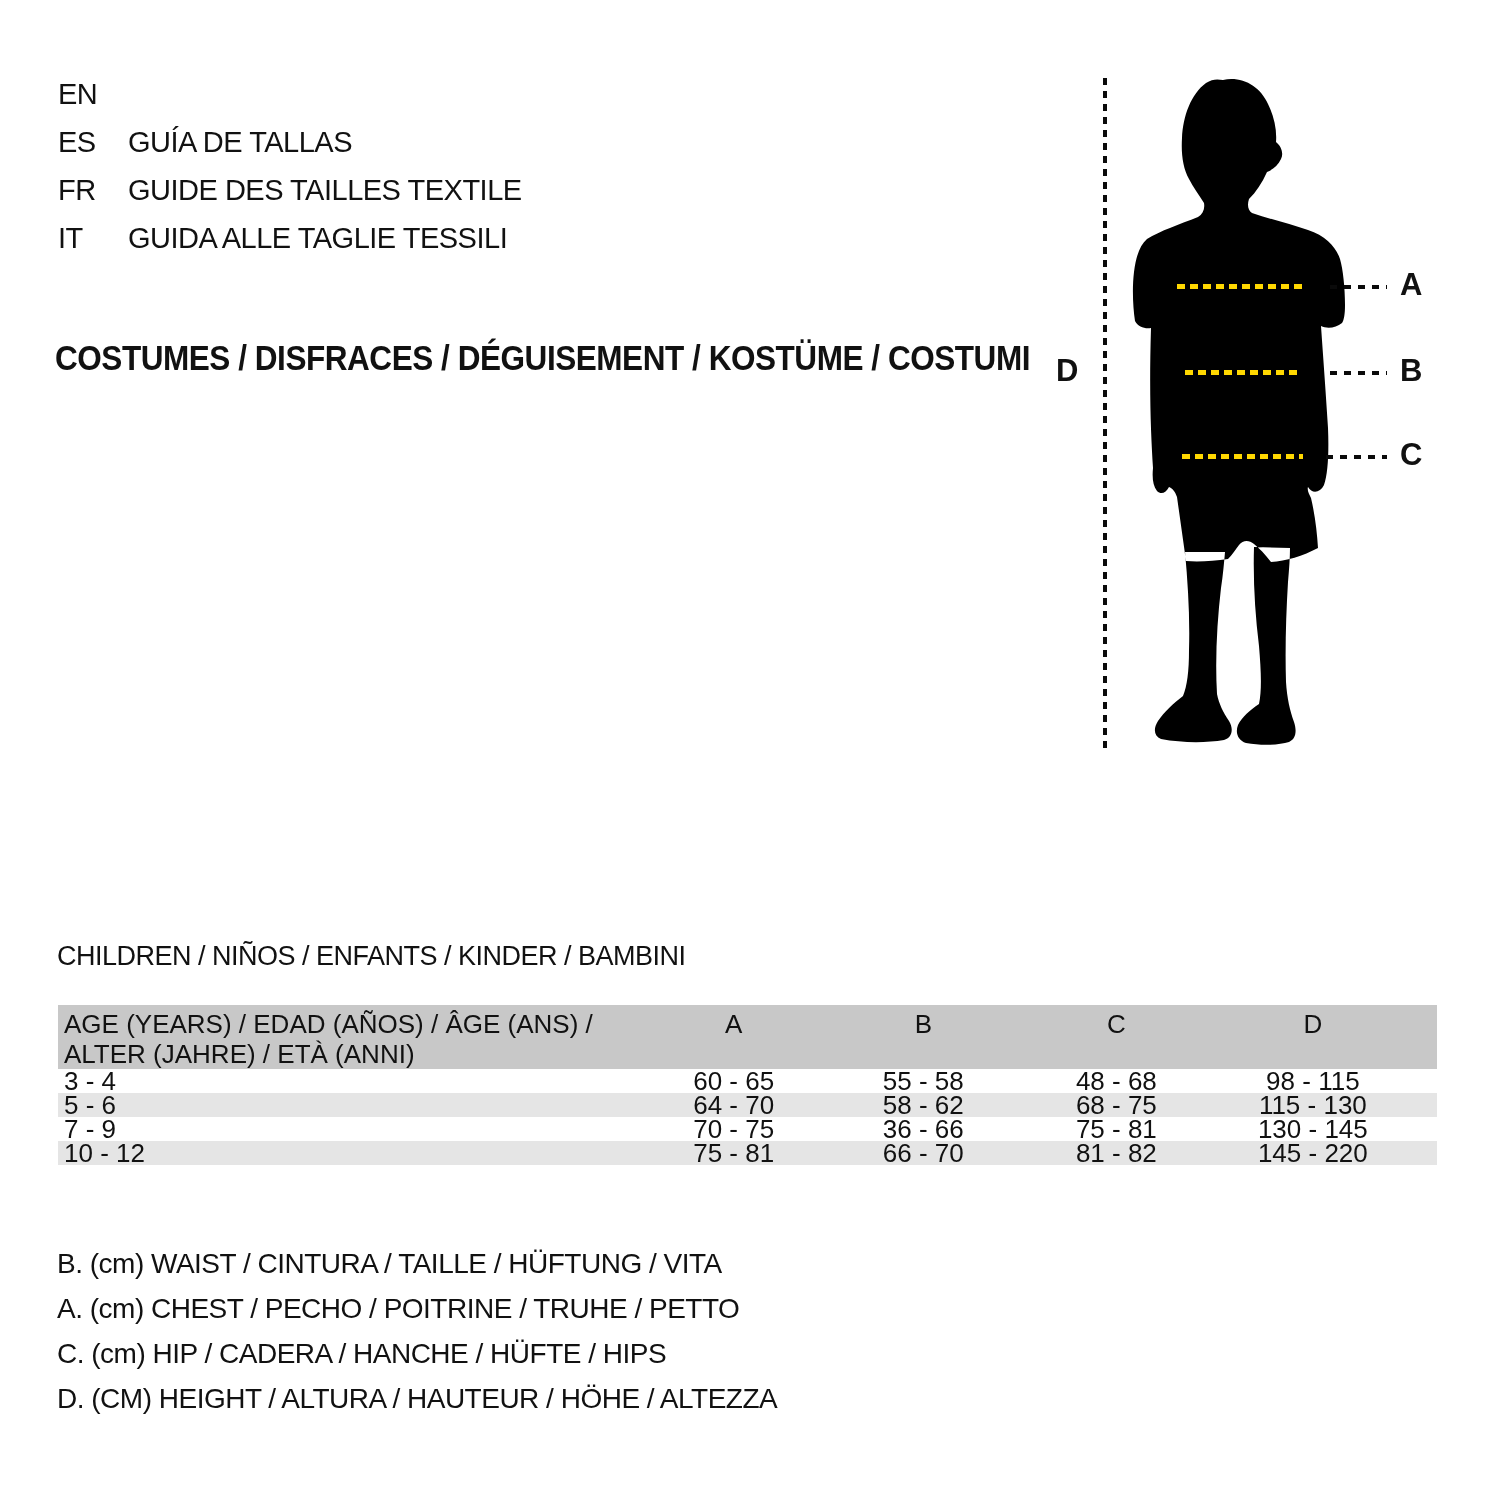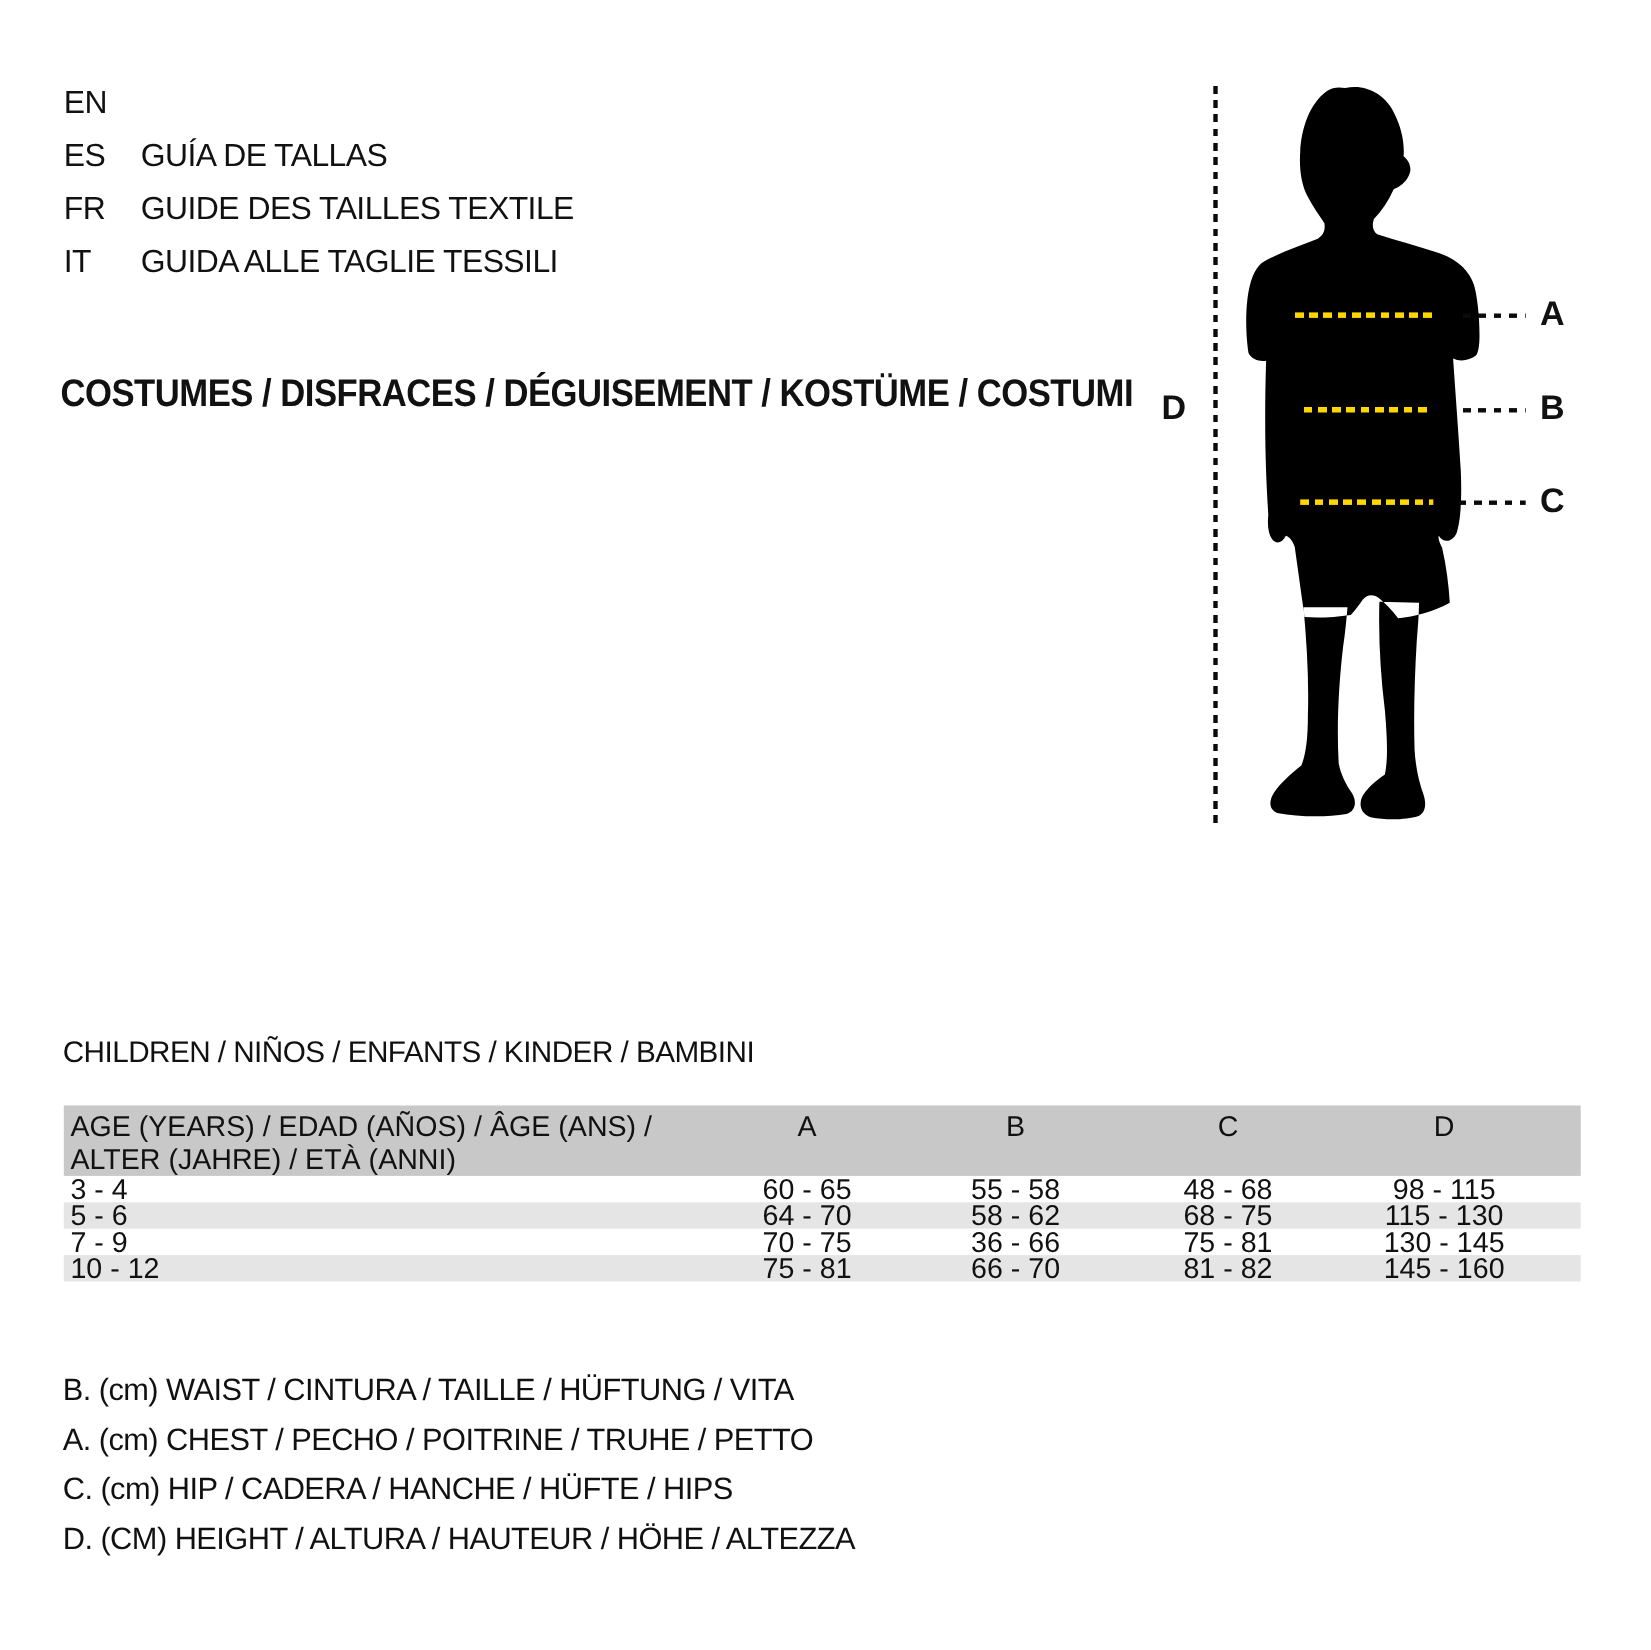--- a/index.html
+++ b/index.html
@@ -169,21 +169,21 @@
     <div class="c-a">70 - 75</div>
     <div class="c-b">36 - 66</div>
     <div class="c-c">75 - 81</div>
     <div class="c-d">130 - 145</div>
   </div>
   <div class="t-row t-body t-alt">
     <div class="c-age">10 - 12</div>
     <div class="c-a">75 - 81</div>
     <div class="c-b">66 - 70</div>
     <div class="c-c">81 - 82</div>
-    <div class="c-d">145 - 160</div>
+    <div class="c-d">145 - 220</div>
   </div>
 </div>
 
 <div class="abs legend">
   <div class="legend-item">B. (cm) WAIST / CINTURA / TAILLE / HÜFTUNG / VITA</div>
   <div class="legend-item">A. (cm) CHEST / PECHO / POITRINE / TRUHE / PETTO</div>
   <div class="legend-item">C. (cm) HIP / CADERA / HANCHE / HÜFTE / HIPS</div>
   <div class="legend-item">D. (CM) HEIGHT / ALTURA / HAUTEUR / HÖHE / ALTEZZA</div>
 </div>
 

